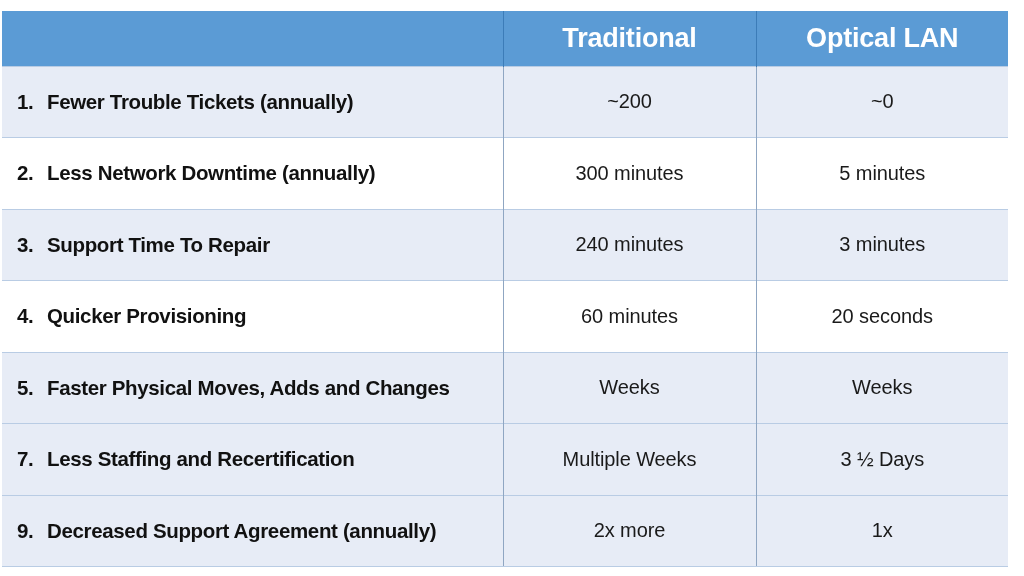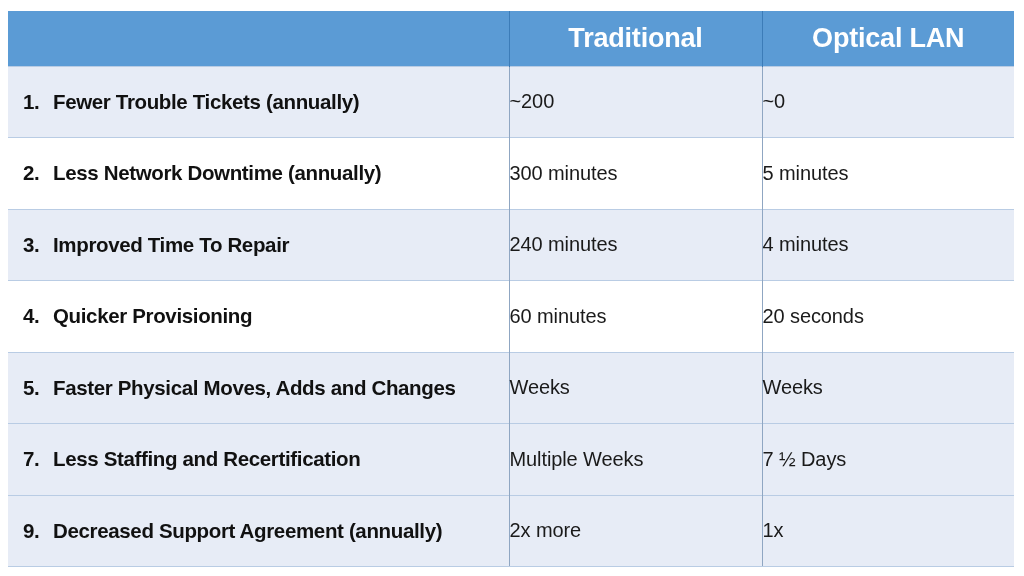--- a/index.html
+++ b/index.html
@@ -15,21 +15,21 @@
   }
   .page {
     position: relative;
     width: 1024px;
     height: 576px;
     background: #ffffff;
     box-sizing: border-box;
   }
   .table-wrap {
     position: absolute;
-    left: 8px;
+    left: 2px;
     top: 11px;
     width: 1006px;
     height: 556px;
   }
   table.compare {
     width: 1006px;
     height: 556px;
     border-collapse: collapse;
     table-layout: fixed;
   }
@@ -86,20 +86,21 @@
   .row-num {
     display: inline-block;
     width: 30px;
     text-align: left;
   }
   .row-text {
     display: inline;
   }
 
   td.value-cell {
+    text-align: center;
     color: #1a1a1a;
     font-size: 20px;
     font-weight: normal;
     letter-spacing: -0.1px;
     white-space: nowrap;
   }
 </style>
 </head>
 <body>
 
@@ -123,38 +124,38 @@
             <td class="label-cell"><span class="row-num">1.</span><span class="row-text">Fewer Trouble Tickets (annually)</span></td>
             <td class="value-cell col-div">~200</td>
             <td class="value-cell col-div">~0</td>
           </tr>
           <tr class="plain">
             <td class="label-cell"><span class="row-num">2.</span><span class="row-text">Less Network Downtime (annually)</span></td>
             <td class="value-cell col-div">300 minutes</td>
             <td class="value-cell col-div">5 minutes</td>
           </tr>
           <tr class="alt">
-            <td class="label-cell"><span class="row-num">3.</span><span class="row-text">Improved Time To Repair</span></td>
+            <td class="label-cell"><span class="row-num">3.</span><span class="row-text">Support Time To Repair</span></td>
             <td class="value-cell col-div">240 minutes</td>
-            <td class="value-cell col-div">4 minutes</td>
+            <td class="value-cell col-div">3 minutes</td>
           </tr>
           <tr class="plain">
             <td class="label-cell"><span class="row-num">4.</span><span class="row-text">Quicker Provisioning</span></td>
             <td class="value-cell col-div">60 minutes</td>
             <td class="value-cell col-div">20 seconds</td>
           </tr>
           <tr class="alt">
             <td class="label-cell"><span class="row-num">5.</span><span class="row-text">Faster Physical Moves, Adds and Changes</span></td>
             <td class="value-cell col-div">Weeks</td>
             <td class="value-cell col-div">Weeks</td>
           </tr>
           <tr class="alt">
             <td class="label-cell"><span class="row-num">7.</span><span class="row-text">Less Staffing and Recertification</span></td>
             <td class="value-cell col-div">Multiple Weeks</td>
-            <td class="value-cell col-div">7 ½ Days</td>
+            <td class="value-cell col-div">3 ½ Days</td>
           </tr>
           <tr class="alt">
             <td class="label-cell"><span class="row-num">9.</span><span class="row-text">Decreased Support Agreement (annually)</span></td>
             <td class="value-cell col-div">2x more</td>
             <td class="value-cell col-div">1x</td>
           </tr>
         </tbody>
     </table>
   </div>
 </div>

